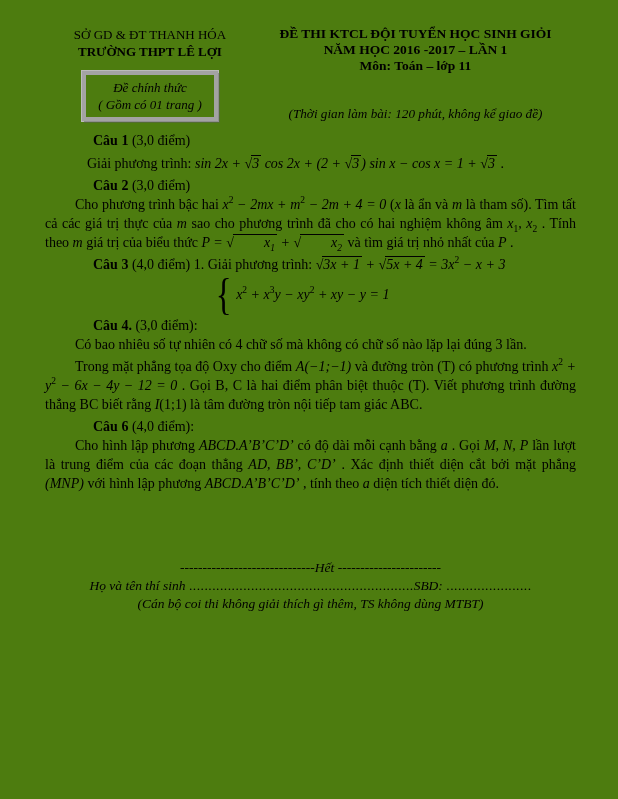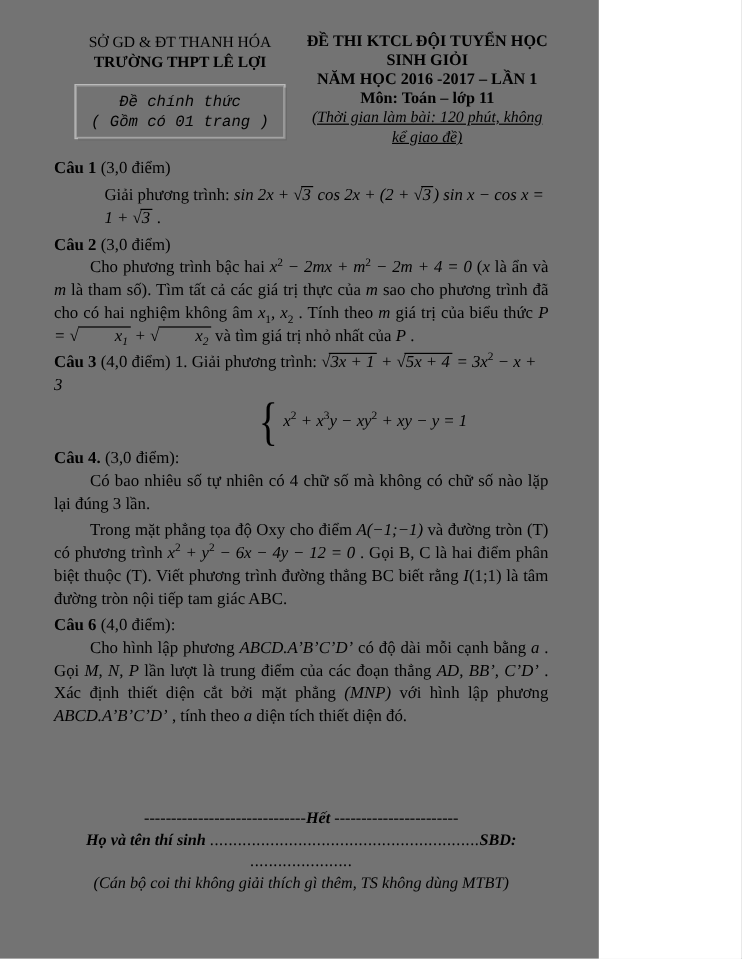--- a/index.html
+++ b/index.html
@@ -1,43 +1,43 @@
 <!DOCTYPE html>
 <html><head>
 <meta charset="utf-8">
 <style>
   html,body{margin:0;padding:0;background:#fff;}
   .page{
     position:relative;
-    width:499px;height:799px;
-    background:#737373;color:#000;
+    width:618px;height:799px;
+    background:#4d7c0f;color:#000;
     font-family:"Liberation Serif","DejaVu Serif",serif;
     font-size:14px;line-height:19px;
     overflow:hidden;
     box-sizing:border-box;
     padding:26px 42px 0 45px;
   }
   .bold{font-weight:bold;}
   .ital{font-style:italic;}
-  .bi{font-weight:bold;font-style:italic;}
+  .bi{font-weight:normal;font-style:italic;}
   
   .header{display:flex;}
   .header-left{width:210px;text-align:center;font-size:13px;line-height:17px;flex:none;}
   .header-right{flex:1;text-align:center;font-size:13.5px;line-height:16px;}
   .official-box{
     display:inline-block;margin-top:11px;
-    border:1px solid #a3a3a3;
+    border:4px solid #a3a3a3;
     box-shadow:2px 2px 0 rgba(90,90,90,.45), 0 0 0 1px #bbb;
-    padding:4px 12px;font-size:13px;line-height:17px;font-family:Liberation Mono, monospace;
+    padding:4px 12px;font-size:13px;line-height:17px;
   }
-  .time-line{margin-top:0;font-size:13.2px;text-decoration:underline;}
+  .time-line{margin-top:32px;font-size:13.2px;}
   
   .bodytext{margin-top:9px;}
   .q{margin-top:3px;}
-  .qhead .qlabel{font-weight:bold;}
+  .qhead .qlabel{font-weight:bold;margin-left:48px;}
   .para{text-align:justify;text-indent:30px;margin:0;}
   .q1-line{padding-left:42px;margin-top:4px;}
   .formula{white-space:normal;}
   .mi{font-style:italic;}
   sup{font-size:.68em;line-height:0;vertical-align:super;}
   sub{font-size:.68em;line-height:0;vertical-align:sub;}
   .sqrt{white-space:nowrap;}
   .sqrt .radix{font-style:normal;}
   .sqrt .rad{
     display:inline-block;

